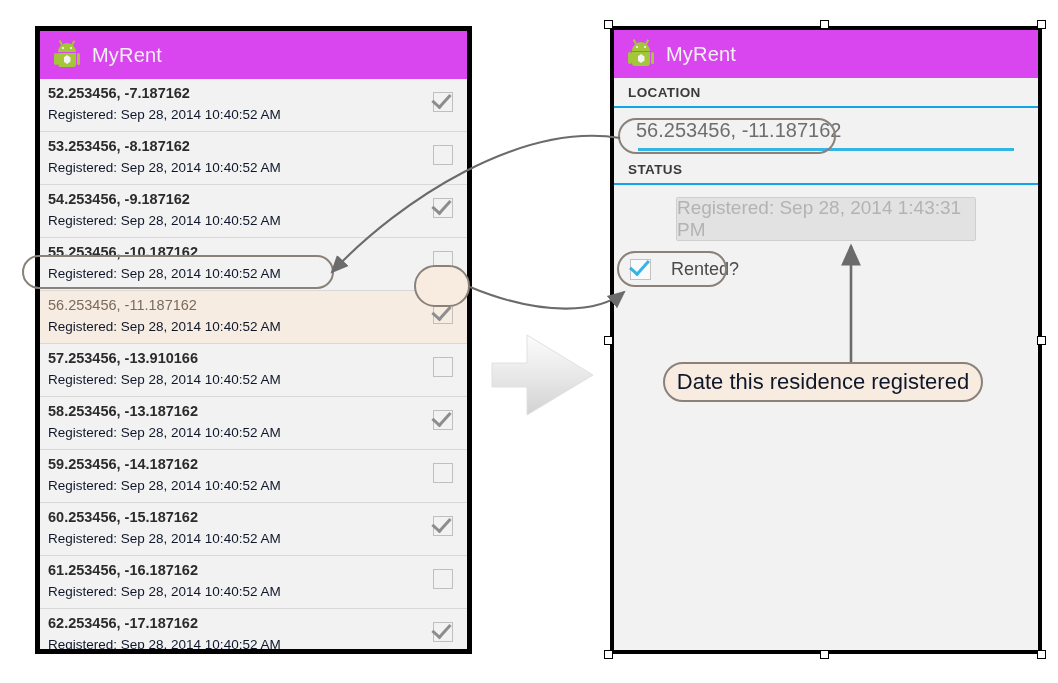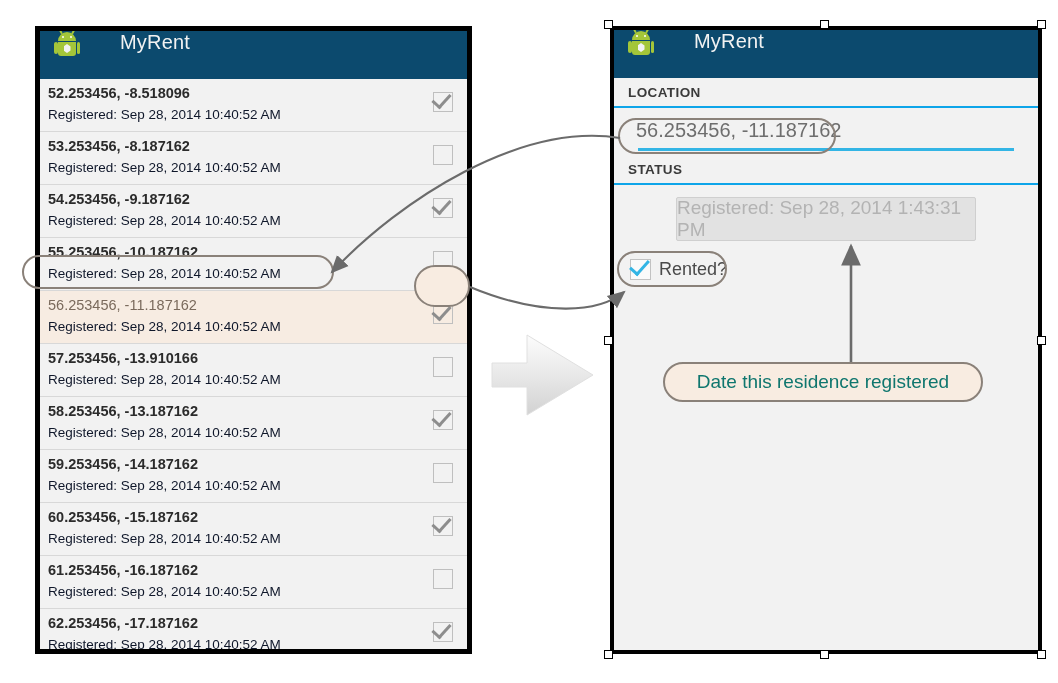--- a/index.html
+++ b/index.html
@@ -23,26 +23,25 @@
     top: 26px;
     width: 437px;
     height: 628px;
     background: #f3f3f3;
     border: 5px solid #000000;
     box-sizing: border-box;
     overflow: hidden;
   }
   .actionbar {
     height: 48px;
-    background: #0c4a6e;
+    background: #d946ef;
     display: flex;
-    align-items: flex-start;
+    align-items: center;
     padding-left: 14px;
     box-sizing: border-box;
-    gap: 28px;
   }
   .actionbar .title {
     color: #f2f2f2;
     font-size: 20px;
     margin-left: 12px;
     letter-spacing: .2px;
   }
   .droid {
     width: 26px;
     height: 26px;
@@ -219,21 +218,21 @@
     top: -4px;
     width: 8px;
     height: 16px;
     border: solid #33b5e5;
     border-width: 0 3.2px 3.2px 0;
     transform: rotate(42deg);
   }
   .rented-label {
     font-size: 18px;
     color: #4a4a4a;
-    margin-left: 8px;
+    margin-left: 20px;
   }
 
   
   .handle {
     position: absolute;
     width: 9px;
     height: 9px;
     background: #ffffff;
     border: 1.4px solid #000000;
     box-sizing: border-box;
@@ -255,22 +254,22 @@
   .callout {
     position: absolute;
     background: #f8ece1;
     border: 2px solid #8a8179;
     border-radius: 999px;
     box-sizing: border-box;
     z-index: 25;
     display: flex;
     align-items: center;
     justify-content: center;
-    font-size: 19px;
-    color: #0f766e;
+    font-size: 22px;
+    color: #0f172a;
   }
 
   
   #big-arrow {
     position: absolute;
     left: 489px;
     top: 330px;
     width: 110px;
     height: 90px;
     z-index: 15;
@@ -303,21 +302,21 @@
         <div class="arm l"></div>
           <div class="arm r"></div>
         <div class="body"></div>
         <div class="box"></div>
       </div>
       <div class="title">MyRent</div>
     </div>
 
     <div class="list" id="left-list">
         <div class="list-row">
-          <div class="coord">52.253456, -8.518096</div>
+          <div class="coord">52.253456, -7.187162</div>
           <div class="reg">Registered: Sep 28, 2014 10:40:52 AM</div>
           <div class="cbox checked"></div>
         </div>
         <div class="list-row">
           <div class="coord">53.253456, -8.187162</div>
           <div class="reg">Registered: Sep 28, 2014 10:40:52 AM</div>
           <div class="cbox"></div>
         </div>
         <div class="list-row">
           <div class="coord">54.253456, -9.187162</div>

